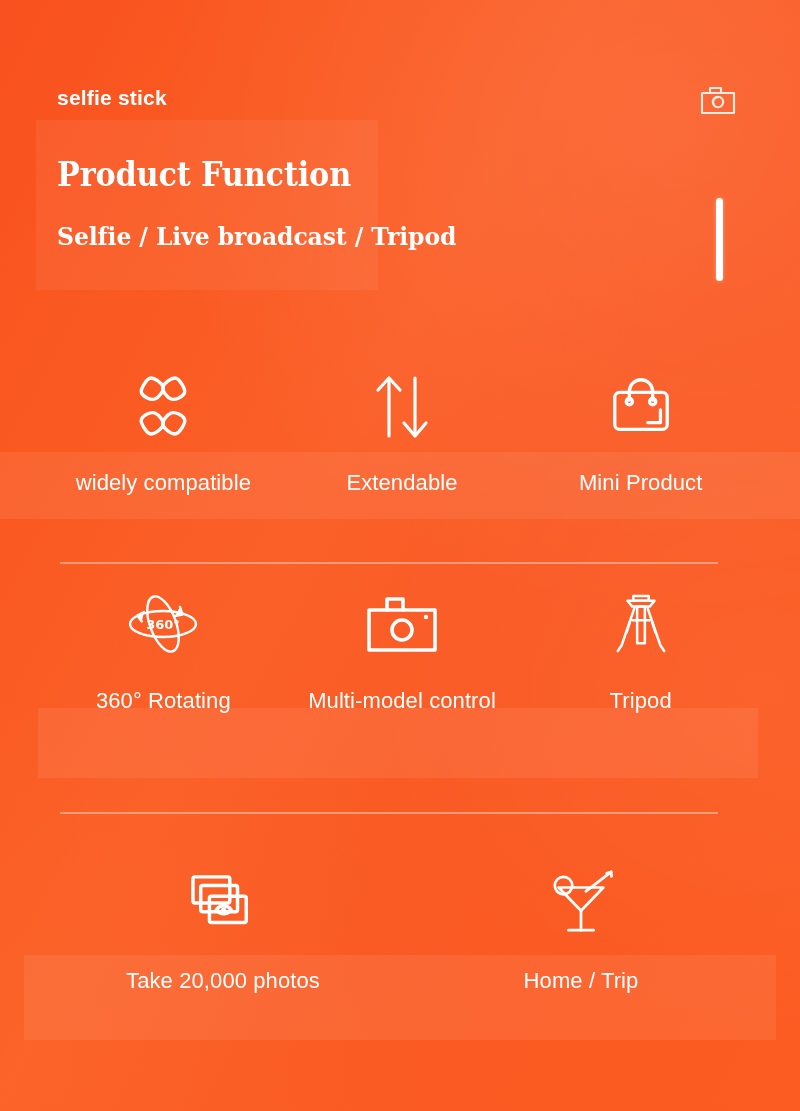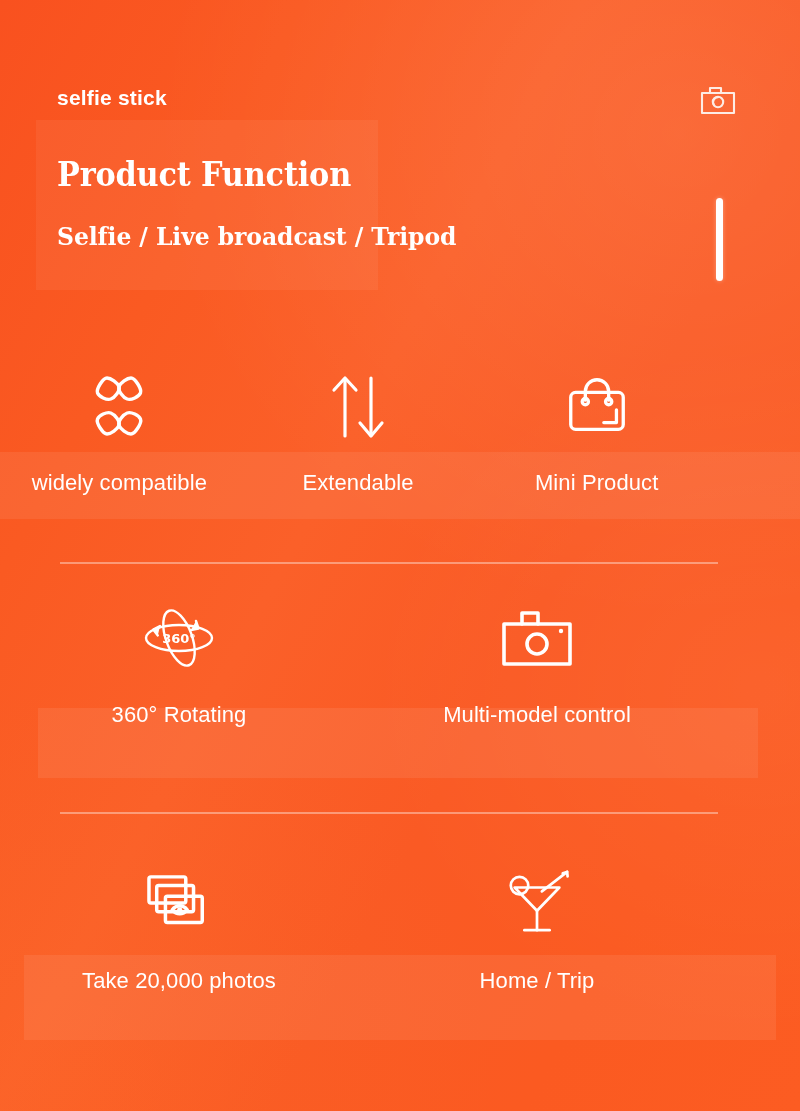--- a/index.html
+++ b/index.html
@@ -74,23 +74,24 @@
   .divider{
     position:absolute;left:60px;width:658px;height:2px;
     background:rgba(255,255,255,.38);
   }
   .div1{top:562px;}
   .div2{top:812px;}
 
   .row{
     position:absolute;left:0;width:716px;height:170px;
     display:flex;
+    padding-left:44px;
   }
   .row1{top:360px;}
-  .row2{top:592px;}
+  .row2{top:578px;}
   .row3{top:858px;}
   .cell{
     flex:1 1 0;display:flex;flex-direction:column;
     align-items:center;justify-content:flex-start;
   }
   .icon-wrap{
     height:92px;display:flex;align-items:center;justify-content:center;
   }
   .cell-label{
     font-size:22px;color:#fff;font-weight:400;letter-spacing:.1px;
@@ -187,20 +188,35 @@
         <svg viewBox="0 0 74 60" width="74" height="60" fill="none" stroke="#ffffff" stroke-width="3.6" stroke-linejoin="round" stroke-linecap="round">
           <path d="M4 16h66v40H4z" rx="4"></path>
           <path d="M22 16V5h16v11"></path>
           <circle cx="37" cy="36" r="10"></circle>
           <circle cx="61" cy="23" r="2.2" fill="#ffffff" stroke="none"></circle>
         </svg>
       </div>
       <div class="cell-label">Multi-model control</div>
     </div>
 
+    <div class="cell">
+      <div class="icon-wrap">
+        <svg viewBox="0 0 60 70" width="58" height="68" fill="none" stroke="#ffffff" stroke-width="2.6" stroke-linejoin="round" stroke-linecap="round">
+          <path d="M22 6h16v5H22z"></path>
+          <path d="M16 11h28l-5 6H21z"></path>
+          <path d="M26 17h8v38h-8z"></path>
+          <path d="M23 19 10 57l-4 6"></path>
+          <path d="M37 19l13 38 4 6"></path>
+          <path d="M21 31h18"></path>
+          <path d="M18.5 33 15 44"></path>
+          <path d="M41.5 33 45 44"></path>
+        </svg>
+      </div>
+      <div class="cell-label">Tripod</div>
+    </div>
   </div>
 
   <div class="row row3">
 
     <div class="cell">
       <div class="icon-wrap">
         <svg viewBox="0 0 70 64" width="68" height="62" fill="none" stroke="#ffffff" stroke-width="3.6" stroke-linejoin="round" stroke-linecap="round">
           <rect x="4" y="4" width="38" height="27" rx="2"></rect>
           <rect x="12" y="13" width="38" height="27" rx="2"></rect>
           <rect x="21" y="24" width="38" height="27" rx="2"></rect>

